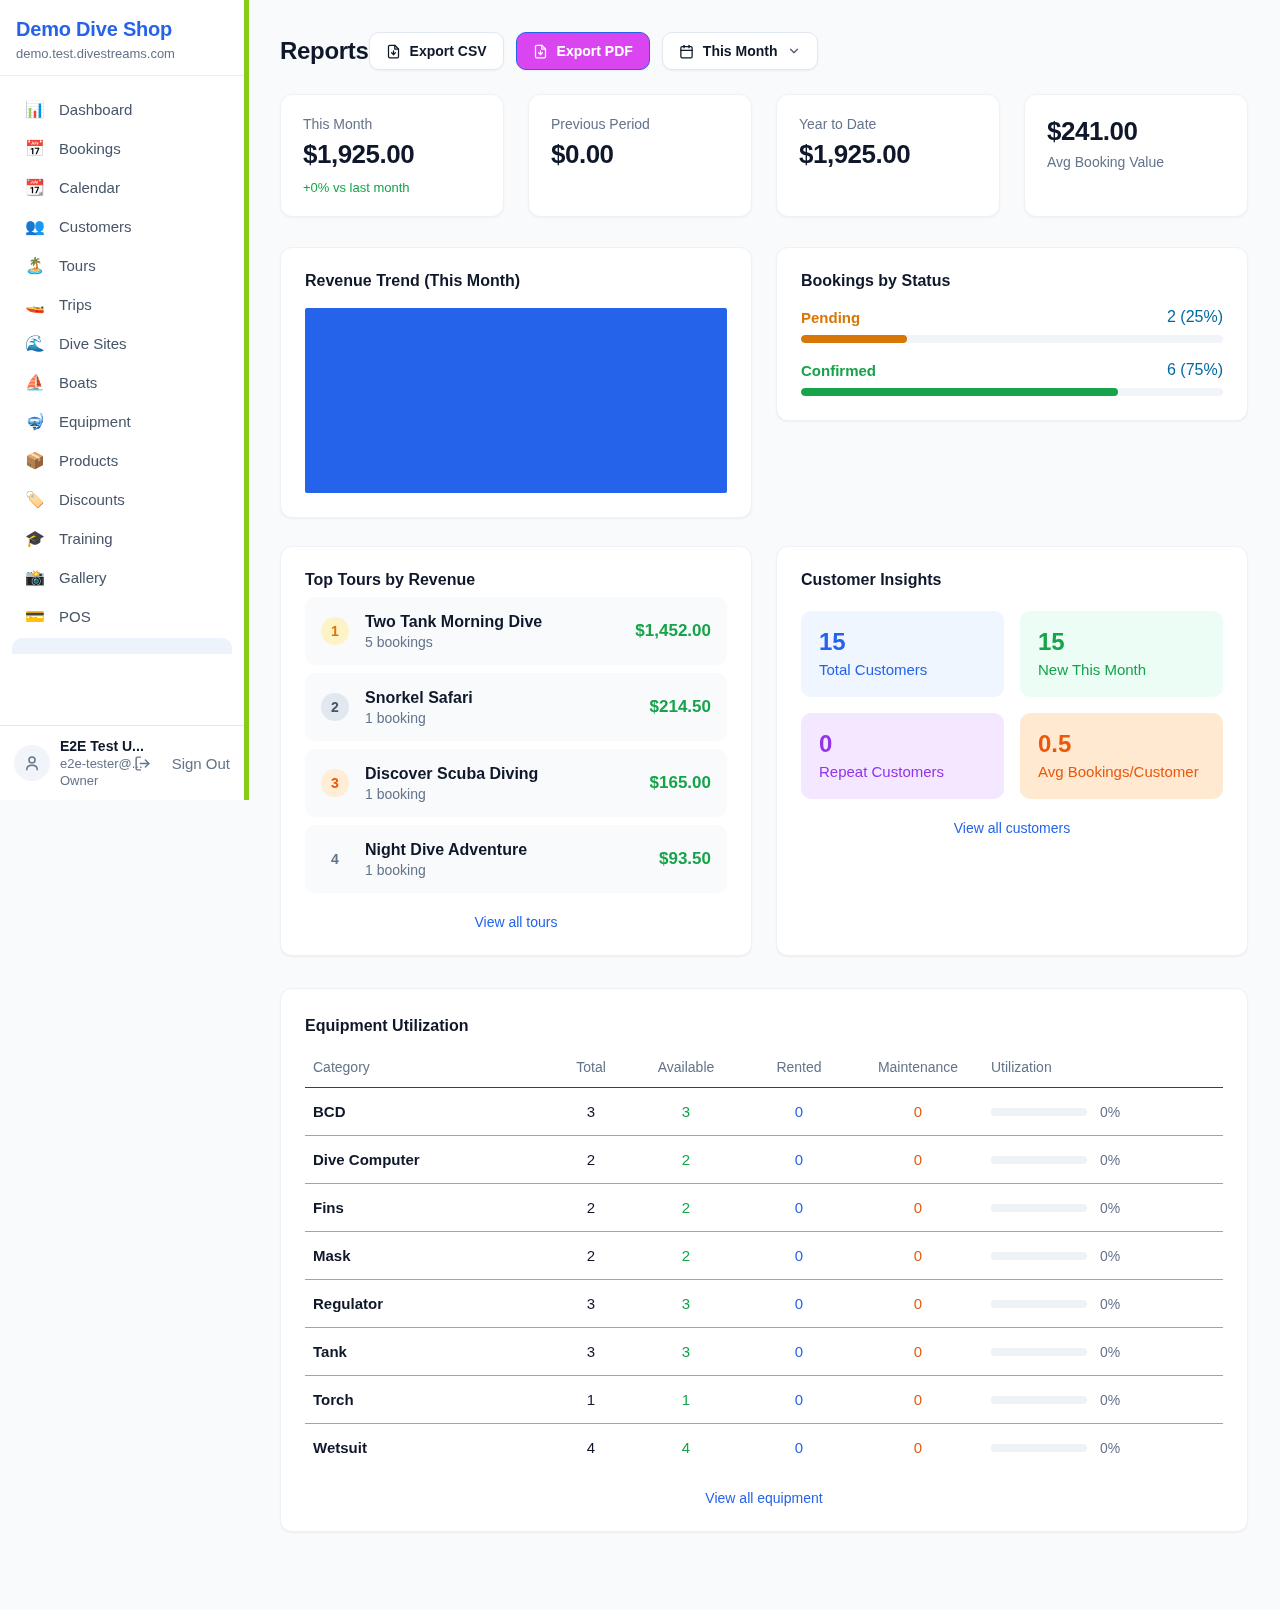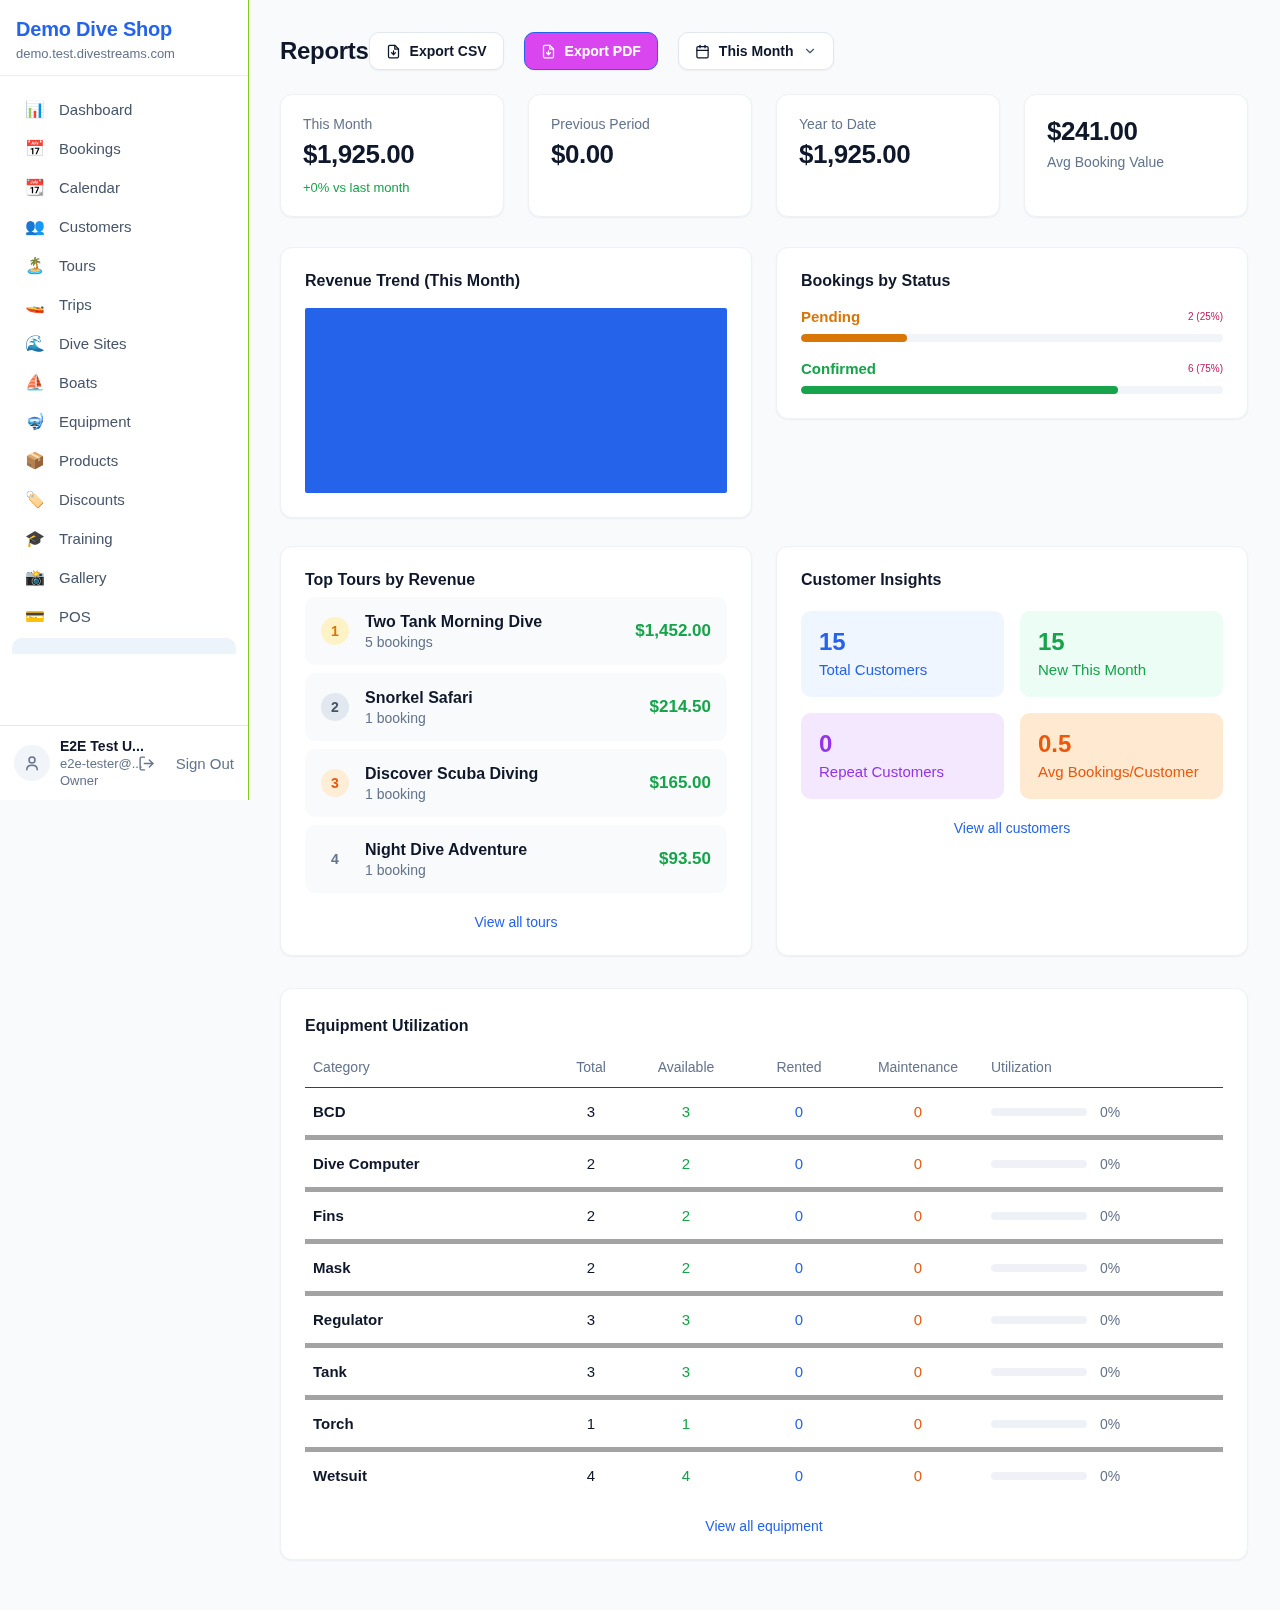--- a/index.html
+++ b/index.html
@@ -4,21 +4,21 @@
 <style>
   * { margin:0; padding:0; box-sizing:border-box; }
   html,body { width:1280px; height:1610px; }
   body {
     font-family:"Liberation Sans", sans-serif;
     background:#f8fafc; color:#0f172a; position:relative; overflow:hidden;
   }
   
   .sidebar {
     position:absolute; left:0; top:0; width:249px; height:800px;
-    background:#ffffff; border-right:1px solid #84cc16;
+    background:#ffffff; border-right:5px solid #84cc16;
     display:flex; flex-direction:column;
   }
   .sidebar-head { padding:18px 16px 14px 16px; border-bottom:1px solid #e9eef4; }
   .shop-name { color:#2563eb; font-size:20px; font-weight:800; letter-spacing:-0.2px; }
   .shop-domain { color:#64748b; font-size:13px; margin-top:5px; }
   .nav { padding:14px 12px 0 12px; flex:1 1 auto; overflow:hidden; }
   .nav-item {
     display:flex; align-items:center; gap:13px;
     padding:10px 12px; border-radius:10px; cursor:pointer;
     color:#475569; font-size:15px;
@@ -37,21 +37,21 @@
   .user-name { font-size:14px; font-weight:700; color:#0f172a; white-space:nowrap; }
   .user-email, .user-role { font-size:13px; color:#64748b; margin-top:2px; white-space:nowrap; }
   .signout {
     display:flex; align-items:center; gap:21px; color:#64748b; font-size:15px;
     background:none; border:none; cursor:pointer; font-family:inherit; flex:0 0 auto;
   }
   
   .main { margin-left:249px; padding:32px 32px 0 31px; }
   .page-head { display:flex; align-items:center; }
   .page-title { font-size:24px; font-weight:800; letter-spacing:-0.3px; }
-  .head-actions { display:flex; gap:20px; }
+  .head-actions { display:flex; gap:12px; }
   .btn {
     display:flex; align-items:center; gap:9px; height:38px; padding:0 16px;
     border-radius:10px; font-size:14px; font-weight:700; font-family:inherit; cursor:pointer;
     background:#ffffff; color:#0f172a; border:1px solid #e2e8f0;
     box-shadow:0 1px 2px rgba(15,23,42,.05);
   }
   .btn.primary { background:#d946ef; border-color:#2563eb; color:#ffffff; }
   .btn svg { display:block; }
   
   .card {
@@ -69,21 +69,21 @@
   .two-col { display:grid; grid-template-columns:1fr 1fr; gap:24px; margin-top:30px; }
   .two-col.row1 { align-items:start; }
   .pad24 { padding:24px; }
   .rev-block { margin-top:18px; height:185px; border-radius:2px; }
   
   .status-group { margin-top:18px; }
   .status-row { display:flex; align-items:center; justify-content:space-between; }
   .status-label { font-size:15px; font-weight:700; }
   .status-label.pending { color:#d97706; }
   .status-label.confirmed { color:#16a34a; }
-  .status-value { font-size:10px; color:#be185d; }
+  .status-value { font-size:16px; color:#0369a1; }
   .track { height:8px; background:#f1f5f9; border-radius:99px; margin-top:9px; overflow:hidden; }
   .fill { height:100%; border-radius:99px; }
   .fill.pending { background:#d97706; }
   .fill.confirmed { background:#16a34a; }
   
   .tour-row {
     display:flex; align-items:center; gap:16px; background:#f8fafc;
     border-radius:10px; padding:12px 16px; margin-top:8px; min-height:68px;
   }
   .tour-row:first-of-type { margin-top:20px; }
@@ -110,21 +110,21 @@
   .tile.purple { background:#f3e8ff; } .tile.purple .tile-value, .tile.purple .tile-label { color:#9333ea; }
   .tile.orange { background:#ffe9d1; } .tile.orange .tile-value, .tile.orange .tile-label { color:#ea580c; }
   
   .equip-card { margin-top:32px; padding:28px 24px 24px 24px; }
   table { width:100%; border-collapse:collapse; margin-top:12px; }
   th {
     font-size:14px; font-weight:400; color:#64748b; text-align:center;
     padding:12px 8px; border-bottom:1px solid #334155;
   }
   th.cat, th.util { text-align:left; }
-  td { padding:15px 8px; font-size:15px; text-align:center; border-bottom:5px solid #a3a3a3; }
+  td { padding:15px 8px; font-size:15px; text-align:center; border-bottom:1px solid #a3a3a3; }
   tr:last-child td { border-bottom:none; }
   td.cat { text-align:left; font-weight:700; color:#0f172a; }
   td.avail { color:#16a34a; }
   td.rent { color:#2563eb; }
   td.maint { color:#ea580c; }
   td.util { text-align:left; }
   .util-wrap { display:flex; align-items:center; gap:13px; }
   .util-track { width:96px; height:8px; background:#eef2f6; border-radius:99px; overflow:hidden; }
   .util-fill { height:100%; background:#2563eb; border-radius:99px; }
   .util-pct { font-size:14px; color:#64748b; }

